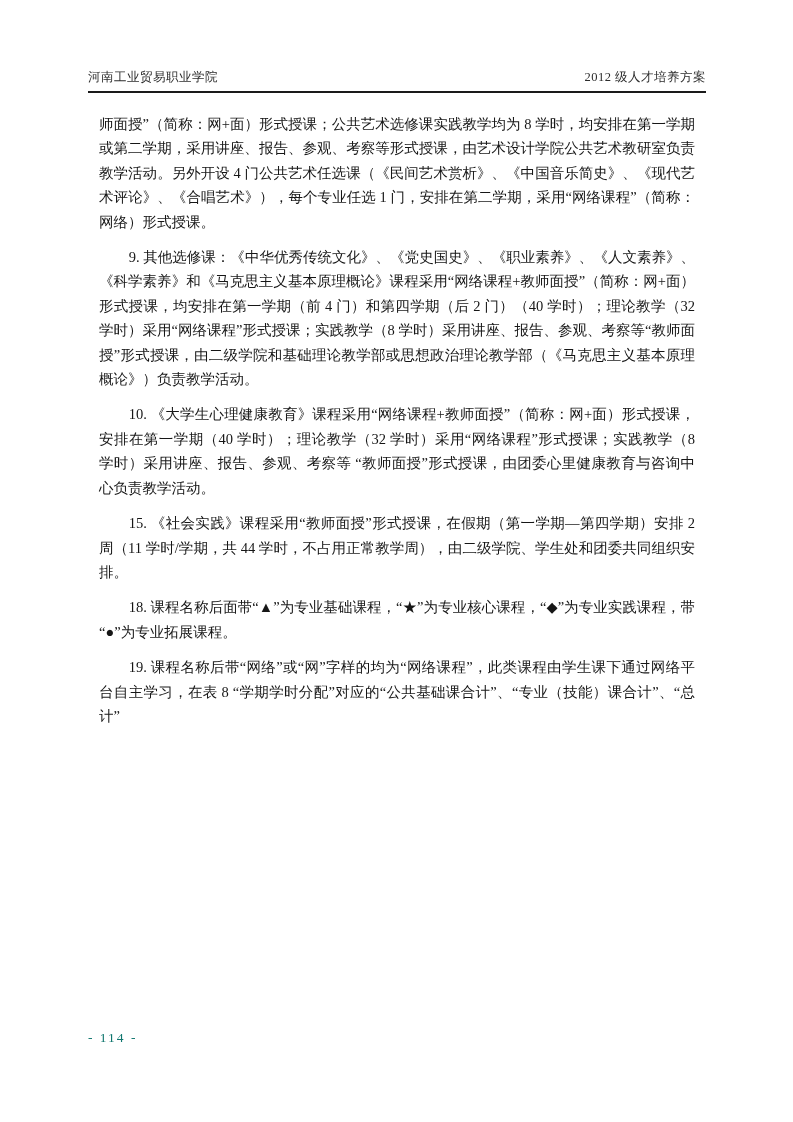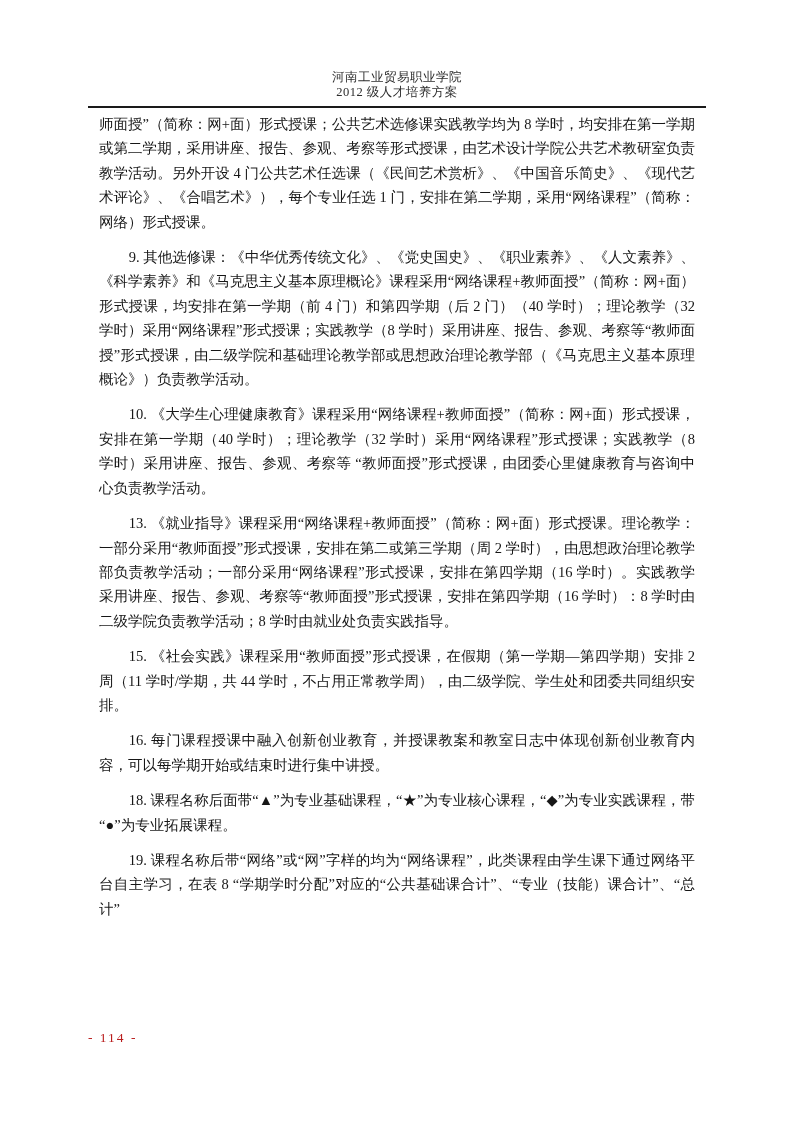--- a/index.html
+++ b/index.html
@@ -24,21 +24,20 @@
     width: 618px;
     display: flex;
     justify-content: space-between;
     align-items: center;
     padding-bottom: 6px;
     border-bottom: 2px solid #1a1a1a;
     font-size: 12.5px;
     line-height: 15px;
     color: #2c2c2c;
     letter-spacing: 0.5px;
-    flex-direction: column;
   }
   .content {
     position: absolute;
     top: 101px;
     left: 88px;
     width: 618px;
     font-size: 14.5px;
     line-height: 24.4px;
     text-align: justify;
     text-justify: inter-ideograph;
@@ -51,39 +50,37 @@
   }
   .content p.continuation {
     text-indent: 0;
   }
   .footer {
     position: absolute;
     top: 1030px;
     left: 88px;
     font-size: 13.5px;
     letter-spacing: 2px;
-    color: #b91c1c;
+    color: #0f766e;
   }
 </style>
 </head>
 <body>
 
 <div class="page">
 
   <div class="header">
     <span>河南工业贸易职业学院</span>
     <span>2012 级人才培养方案</span>
   </div>
 
   <div class="content">
     <p class="continuation">师面授”（简称：网+面）形式授课；公共艺术选修课实践教学均为 8 学时，均安排在第一学期或第二学期，采用讲座、报告、参观、考察等形式授课，由艺术设计学院公共艺术教研室负责教学活动。另外开设 4 门公共艺术任选课（《民间艺术赏析》、《中国音乐简史》、《现代艺术评论》、《合唱艺术》），每个专业任选 1 门，安排在第二学期，采用“网络课程”（简称：网络）形式授课。</p>
     <p>9. 其他选修课：《中华优秀传统文化》、《党史国史》、《职业素养》、《人文素养》、《科学素养》和《马克思主义基本原理概论》课程采用“网络课程+教师面授”（简称：网+面）形式授课，均安排在第一学期（前 4 门）和第四学期（后 2 门）（40 学时）；理论教学（32 学时）采用“网络课程”形式授课；实践教学（8 学时）采用讲座、报告、参观、考察等“教师面授”形式授课，由二级学院和基础理论教学部或思想政治理论教学部（《马克思主义基本原理概论》）负责教学活动。</p>
     <p>10. 《大学生心理健康教育》课程采用“网络课程+教师面授”（简称：网+面）形式授课，安排在第一学期（40 学时）；理论教学（32 学时）采用“网络课程”形式授课；实践教学（8 学时）采用讲座、报告、参观、考察等 “教师面授”形式授课，由团委心里健康教育与咨询中心负责教学活动。</p>
-    <p>13. 《就业指导》课程采用“网络课程+教师面授”（简称：网+面）形式授课。理论教学：一部分采用“教师面授”形式授课，安排在第二或第三学期（周 2 学时），由思想政治理论教学部负责教学活动；一部分采用“网络课程”形式授课，安排在第四学期（16 学时）。实践教学采用讲座、报告、参观、考察等“教师面授”形式授课，安排在第四学期（16 学时）：8 学时由二级学院负责教学活动；8 学时由就业处负责实践指导。</p>
     <p>15. 《社会实践》课程采用“教师面授”形式授课，在假期（第一学期—第四学期）安排 2 周（11 学时/学期，共 44 学时，不占用正常教学周），由二级学院、学生处和团委共同组织安排。</p>
-    <p>16. 每门课程授课中融入创新创业教育，并授课教案和教室日志中体现创新创业教育内容，可以每学期开始或结束时进行集中讲授。</p>
     <p>18. 课程名称后面带“▲”为专业基础课程，“★”为专业核心课程，“◆”为专业实践课程，带“●”为专业拓展课程。</p>
     <p>19. 课程名称后带“网络”或“网”字样的均为“网络课程”，此类课程由学生课下通过网络平台自主学习，在表 8 “学期学时分配”对应的“公共基础课合计”、“专业（技能）课合计”、“总计”</p>
   </div>
 
   <div class="footer">- 114 -</div>
 
 </div>
 
 </body></html>

